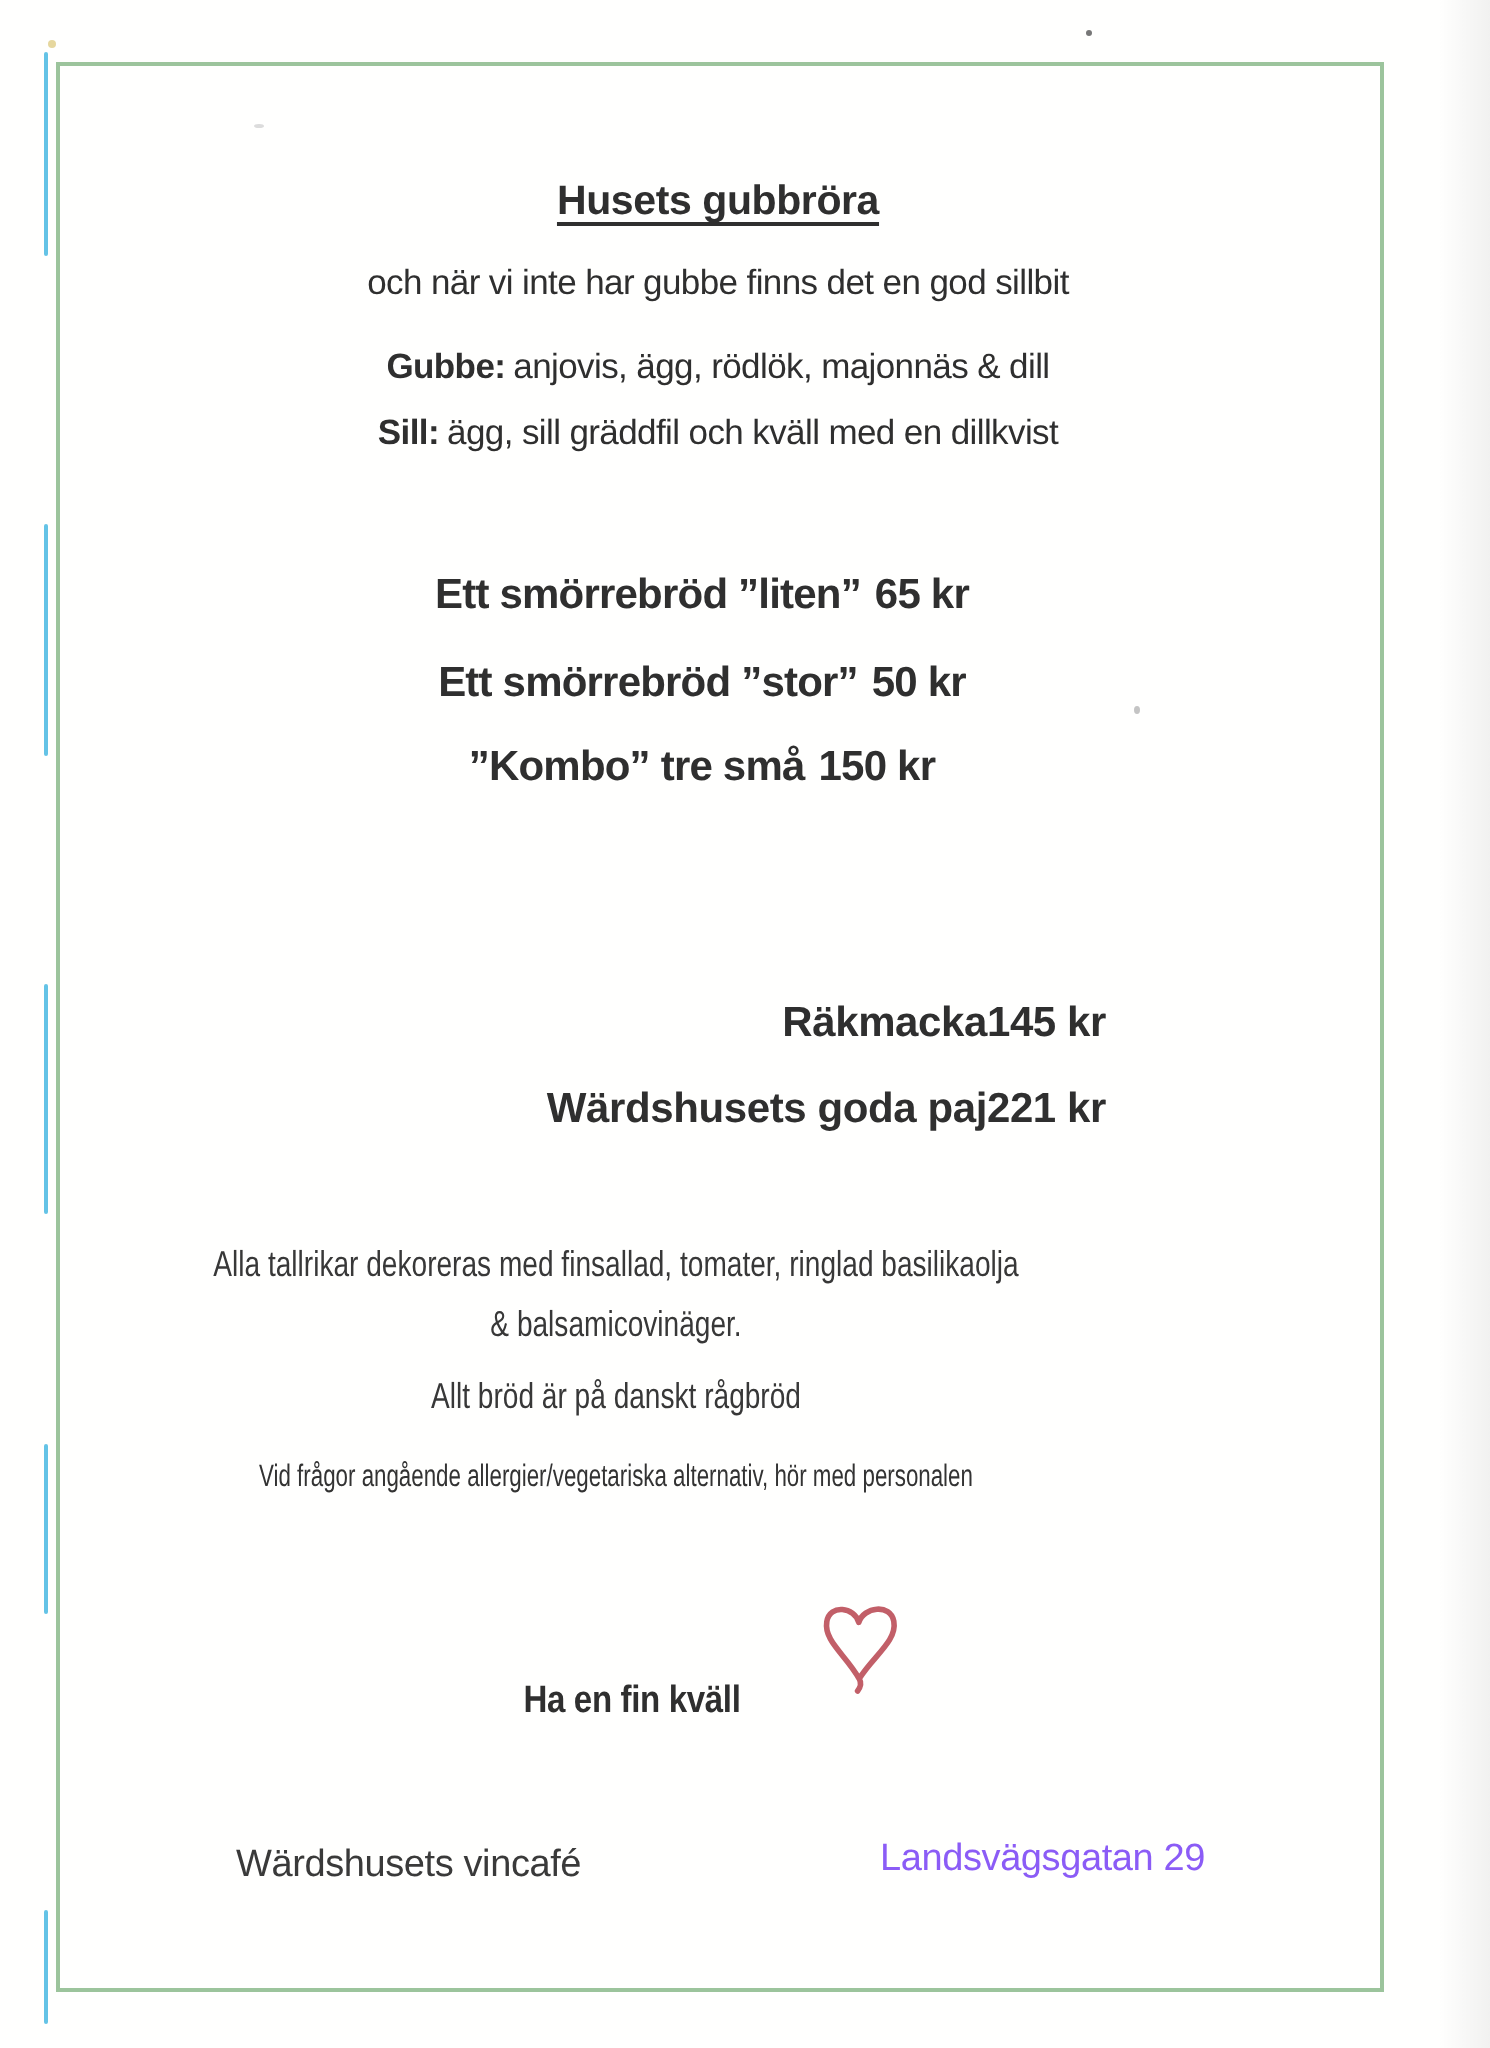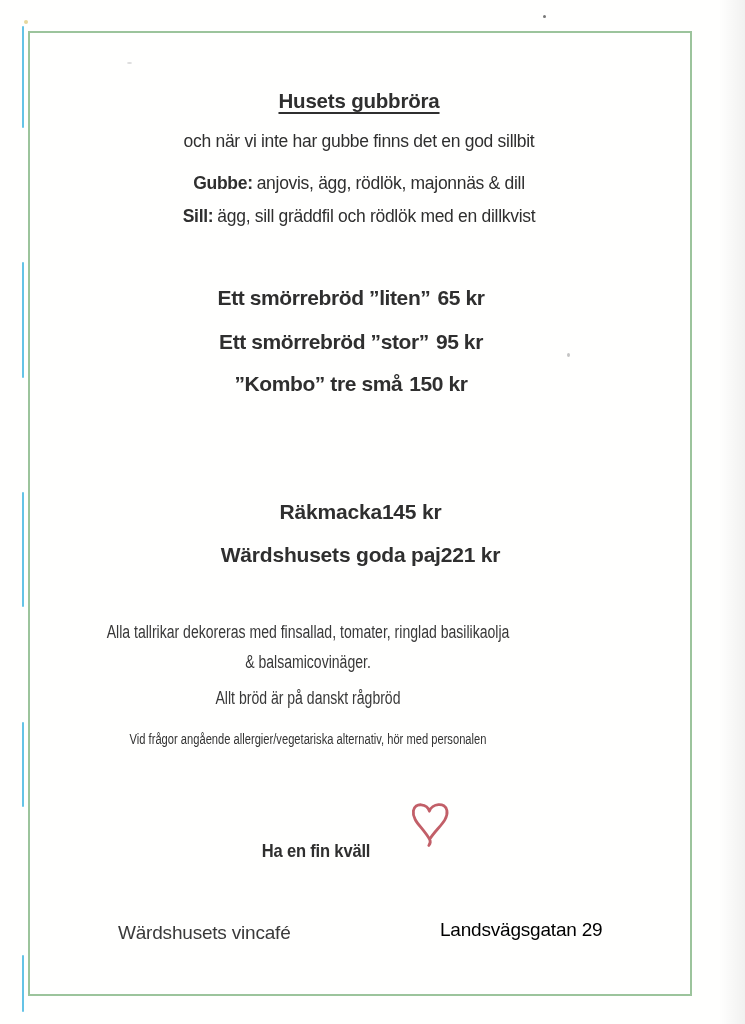--- a/index.html
+++ b/index.html
@@ -60,21 +60,21 @@
   .ing-text{margin-left:4px;}
 
   .offer{font-size:21px;font-weight:bold;letter-spacing:-0.4px;left:20px;width:662px;text-align:center;}
   .offer1{top:287px;}
   .offer2{top:331px;}
   .offer3{top:373px;}
   .offer .price{margin-left:7px;}
 
   .dishrow{
     position:absolute;left:168px;width:385px;
-    display:flex;justify-content:center;
+    display:flex;justify-content:flex-end;
     font-size:21px;font-weight:bold;letter-spacing:-0.2px;line-height:1;
   }
   .dish1{top:501px;}
   .dish2{top:544px;}
 
   .cond{left:28px;width:560px;text-align:center;transform:scaleX(0.78);transform-origin:50% 50%;color:#383838;}
   .t-garnish1{top:623px;font-size:18px;}
   .t-garnish2{top:653px;font-size:18px;}
   .t-bread{top:689px;font-size:18px;}
   .t-allergy{top:731px;font-size:15.5px;transform:scaleX(0.72);color:#333;}
@@ -82,21 +82,21 @@
   .heart{position:absolute;left:407px;top:799px;width:46px;height:50px;}
   .heart path{fill:none;stroke:var(--heart-red);stroke-width:2.8;stroke-linecap:round;stroke-linejoin:round;}
 
   .t-farewell{
     top:841px;left:28px;width:576px;text-align:center;
     font-size:19px;font-weight:bold;letter-spacing:-0.2px;
     transform:scaleX(0.87);transform-origin:50% 50%;
   }
 
   .t-footer-left{top:923px;left:118px;font-size:19px;letter-spacing:-0.2px;color:#3a3a3a;}
-  .t-footer-right{top:920px;left:440px;font-size:19px;letter-spacing:-0.2px;color:#000000;}
+  .t-footer-right{top:920px;left:440px;font-size:19px;letter-spacing:-0.2px;color:#8b5cf6;}
 </style>
 </head>
 <body>
 
 <div class="page">
 
   <div class="frame"></div>
 
   <div class="blue-seg seg1"></div>
   <div class="blue-seg seg2"></div>
@@ -114,28 +114,28 @@
     <span class="u">Husets gubbröra</span>
   </div>
 
   <div class="line centerband t-gubbe">
     <span class="b">Gubbe:</span><span class="ing-text">anjovis, ägg, rödlök, majonnäs &amp; dill</span>
   </div>
 
   <div class="line centerband t-sub">och när vi inte har gubbe finns det en god sillbit</div>
 
   <div class="line centerband t-sill">
-    <span class="b">Sill:</span><span class="ing-text">ägg, sill gräddfil och rödlök med en dillkvist</span>
+    <span class="b">Sill:</span><span class="ing-text">ägg, sill gräddfil och kväll med en dillkvist</span>
   </div>
 
   <div class="line offer offer1">
     <span>Ett smörrebröd ”liten”</span><span class="price">65 kr</span>
   </div>
   <div class="line offer offer2">
-    <span>Ett smörrebröd ”stor”</span><span class="price">95 kr</span>
+    <span>Ett smörrebröd ”stor”</span><span class="price">50 kr</span>
   </div>
   <div class="line offer offer3">
     <span>”Kombo” tre små</span><span class="price">150 kr</span>
   </div>
 
   <div class="dishrow dish1">
     <span>Räkmacka</span>
     <span>145 kr</span>
   </div>
   <div class="dishrow dish2">

